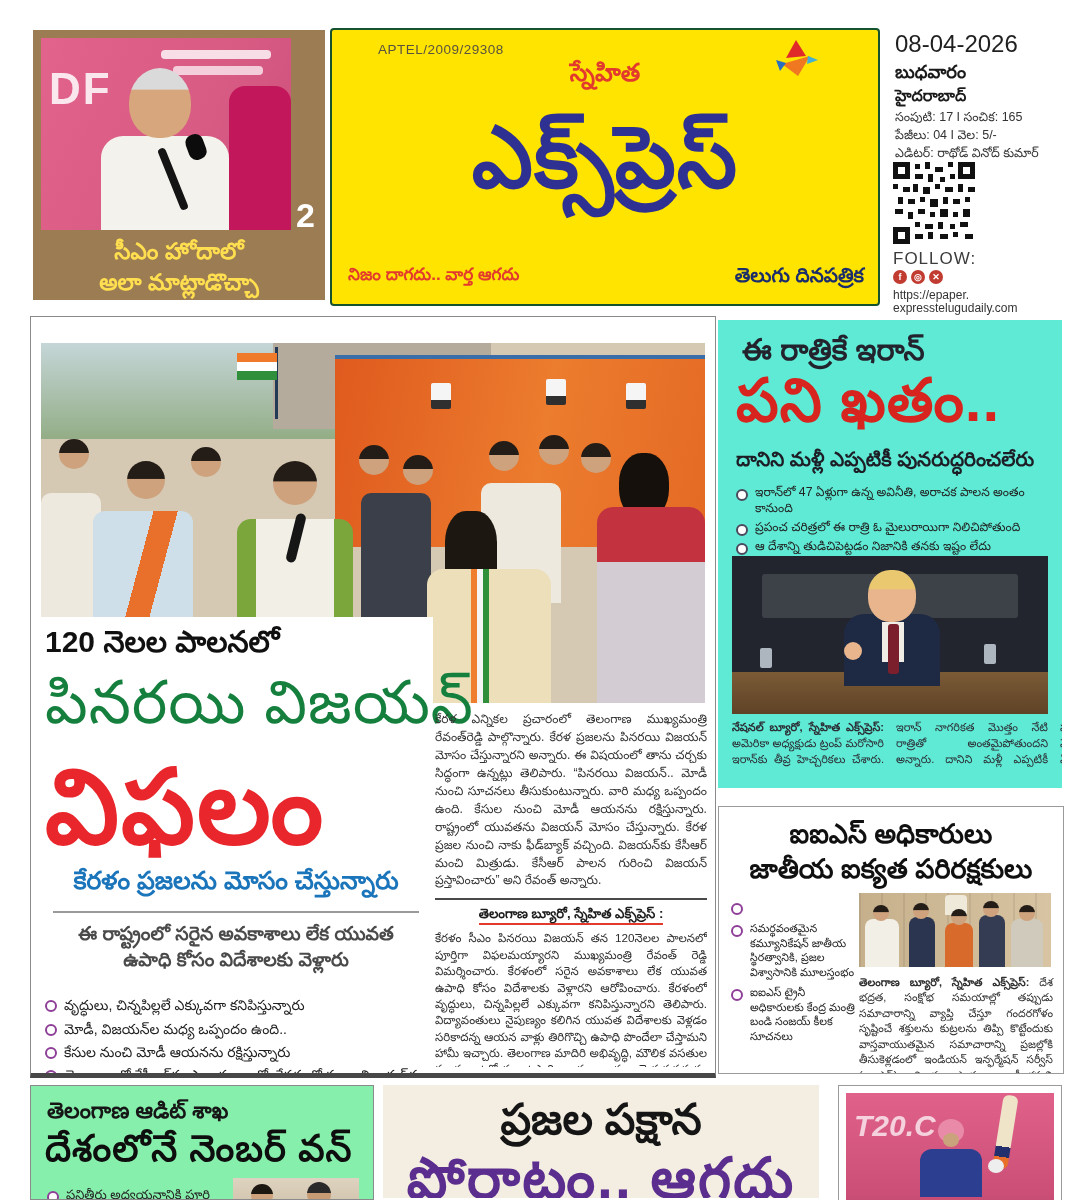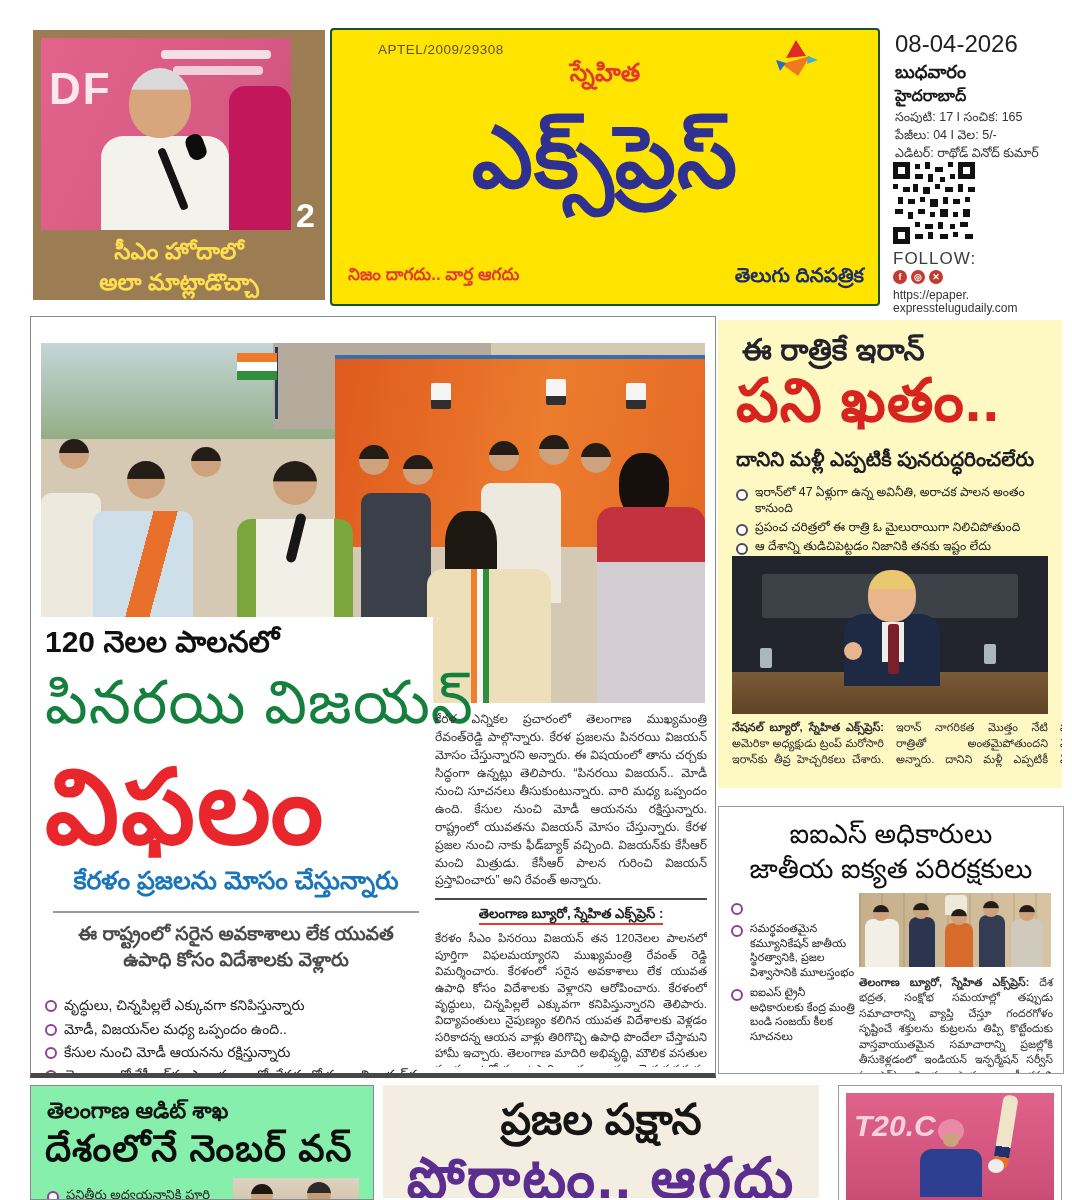--- a/index.html
+++ b/index.html
@@ -85,21 +85,21 @@
   .ld-bullets{margin-top:24px;}
 
   .ld-center{left:404px;top:394px;width:272px;height:356px;overflow:hidden;}
   .ld-intro{font-size:12.2px;line-height:1.47;color:#333;text-align:justify;}
   .ld-div{border-top:2px solid #4a4a4a;margin:8px 0 6px;}
   .ld-byline{text-align:center;font-weight:700;font-size:13.2px;color:#1c1c1c;}
   .ld-byline b{border-bottom:2px solid #e23b2e;padding-bottom:2px;font-weight:700;}
   .ld-body{font-size:11.7px;line-height:1.4;color:#2e2e2e;text-align:justify;margin-top:6px;}
 
   
-  .iran{left:718px;top:320px;width:344px;height:468px;background:#fef9c3;overflow:hidden;}
+  .iran{left:718px;top:320px;width:344px;height:468px;background:#5eead4;overflow:hidden;}
   .ir-kicker{left:24px;top:13px;font-size:30px;font-weight:700;color:#23232e;}
   .ir-head{left:18px;top:46px;font-size:60px;font-weight:800;color:#d7241e;letter-spacing:1px;}
   .ir-sub{left:18px;top:128px;font-size:20px;font-weight:700;color:#1d1d26;}
   .ir-bullets{left:18px;top:162px;width:312px;}
   .ir-bullets .bl{margin-top:3px;}
   .ir-bullets span.t{font-size:12.2px;}
   .ir-photo{left:14px;top:236px;width:316px;height:158px;background:#23252e;}
   .panel{left:30px;top:18px;width:256px;height:44px;background:#3d4148;border-radius:3px;}
   .desk{left:0;top:116px;width:316px;height:42px;background:linear-gradient(#7b5a36,#5f4326);}
   .suit{left:112px;top:58px;width:96px;height:72px;background:#1e2a44;border-radius:20px 20px 0 0;}
@@ -107,21 +107,21 @@
   .tie{left:156px;top:68px;width:11px;height:50px;background:#7a1f2b;border-radius:3px;}
   .thead{left:136px;top:14px;width:48px;height:52px;border-radius:46%;background:linear-gradient(#e9c86f 36%,#e9b58c 38%);}
   .hand{left:112px;top:86px;width:18px;height:18px;border-radius:50%;background:#e9b58c;}
   .glass{width:12px;height:20px;background:rgba(220,230,240,.75);border-radius:2px;}
   .ir-body{left:14px;top:400px;width:316px;height:60px;column-count:2;column-gap:12px;
            font-size:11.2px;line-height:1.42;text-align:justify;color:#2c2c34;}
   .ir-body b{font-weight:800;}
 
   
   .iis{left:718px;top:806px;width:344px;height:266px;border:1.5px solid #9a9a9a;background:#fff;overflow:hidden;}
-  .ii-h{left:0;right:0;top:10px;text-align:center;font-size:27px;font-weight:400;color:#101010;line-height:1.3;}
+  .ii-h{left:0;right:0;top:10px;text-align:center;font-size:27px;font-weight:700;color:#101010;line-height:1.3;}
   .ii-bullets{left:12px;top:86px;width:124px;}
   .ii-bullets .bl{margin-top:6px;}
   .ii-bullets span.t{font-size:11px;line-height:1.32;}
   .ii-photo{left:140px;top:86px;width:192px;height:74px;
             background:repeating-linear-gradient(90deg,rgba(0,0,0,.07) 0 2px,transparent 2px 22px),linear-gradient(90deg,#c6b08c,#d8c4a2);}
   .emblem{left:86px;top:2px;width:22px;height:20px;background:#efe9da;border-radius:4px 4px 0 0;}
   .pw{left:6px;top:26px;width:34px;height:48px;background:#f2efe7;border-radius:8px 8px 0 0;}
   .pо{left:86px;top:30px;width:28px;height:44px;background:#d86a2c;border-radius:8px 8px 0 0;}
   .ps1{left:50px;top:24px;width:26px;height:50px;background:#2c3550;border-radius:8px 8px 0 0;}
   .ps2{left:120px;top:22px;width:26px;height:52px;background:#343c54;border-radius:8px 8px 0 0;}

